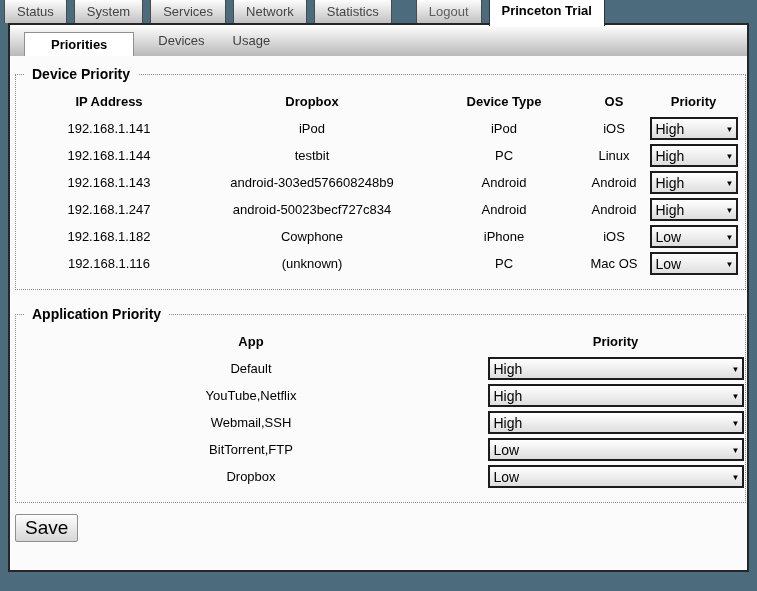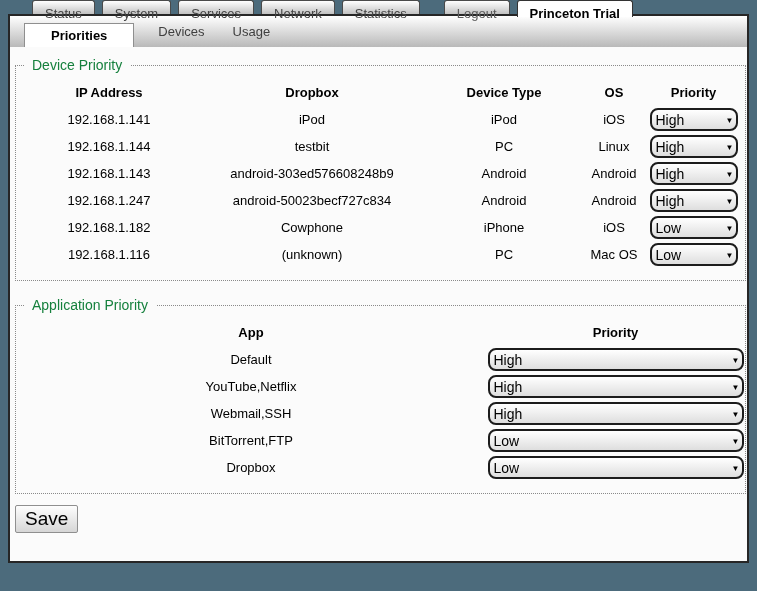--- a/index.html
+++ b/index.html
@@ -4,22 +4,22 @@
 <style>
   * { margin:0; padding:0; box-sizing:border-box; }
   html,body { font-family:"Liberation Sans", sans-serif; }
   .screen {
     width:757px; height:591px;
     background:#4c6b7c;
     overflow:hidden; position:relative;
   }
   
   .tabbar {
-    display:flex; 
-    height:14px; padding-left:32px;
+    display:flex; align-items:flex-end;
+    height:23px; padding-left:4px;
     position:relative; z-index:3;
   }
   .tab {
     background:linear-gradient(#ffffff,#c2c2c2);
     border:1px solid #4a4a4a; border-bottom:none;
     border-radius:3px 3px 0 0;
     padding:5px 12px 4px;
     font-size:13px; color:#444;
     margin-right:7px; cursor:pointer; white-space:nowrap;
   }
@@ -56,41 +56,41 @@
   }
   
   .content { padding:5px 0 0; }
   fieldset.group {
     margin:5px 5px 0; border:1px dotted #8a8a8a;
     padding:6px 0 12px;
   }
   fieldset.group + fieldset.group { margin-top:16px; }
   legend.group-legend {
     margin-left:8px; padding:0 8px;
-    font-size:14px; font-weight:normal; color:#15803d;
+    font-size:14px; font-weight:bold; color:#000000;
   }
   table.prio { border-spacing:0; width:100%; table-layout:fixed; }
   table.prio th, table.prio td {
     height:27px; text-align:center; vertical-align:middle;
     font-size:13px; color:#000; overflow:hidden; white-space:nowrap;
   }
   table.prio th { font-weight:bold; }
   
   .dev-c1{width:186px} .dev-c2{width:220px} .dev-c3{width:164px}
   .dev-c4{width:56px}  .dev-c5{width:103px}
   
   .app-c1{width:470px} .app-c2{width:259px}
   
   .selwrap { position:relative; display:inline-block; }
   .selwrap select {
     -webkit-appearance:none; appearance:none;
     height:23px; padding:0 16px 0 4px;
     font-family:"Liberation Sans", sans-serif; font-size:14px; color:#000;
     background:linear-gradient(#ffffff,#dedede);
-    border:2px solid #1c1c1c; border-radius:8px;
+    border:2px solid #1c1c1c; border-radius:0;
     width:100%; cursor:pointer;
   }
   .selwrap .caret {
     position:absolute; right:4px; top:50%;
     transform:translateY(-50%);
     font-size:8px; color:#000; pointer-events:none;
   }
   .sel-dev { width:88px; }
   .sel-app { width:256px; }
   

